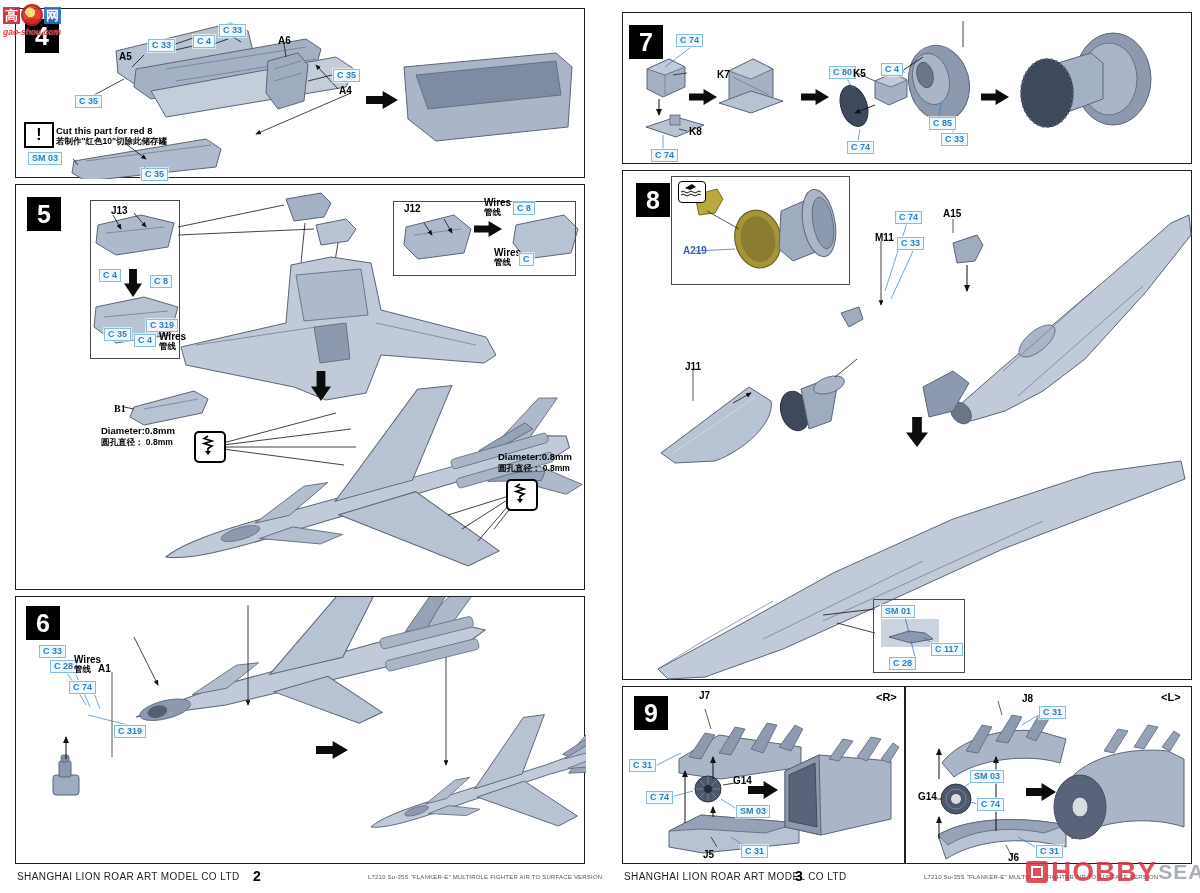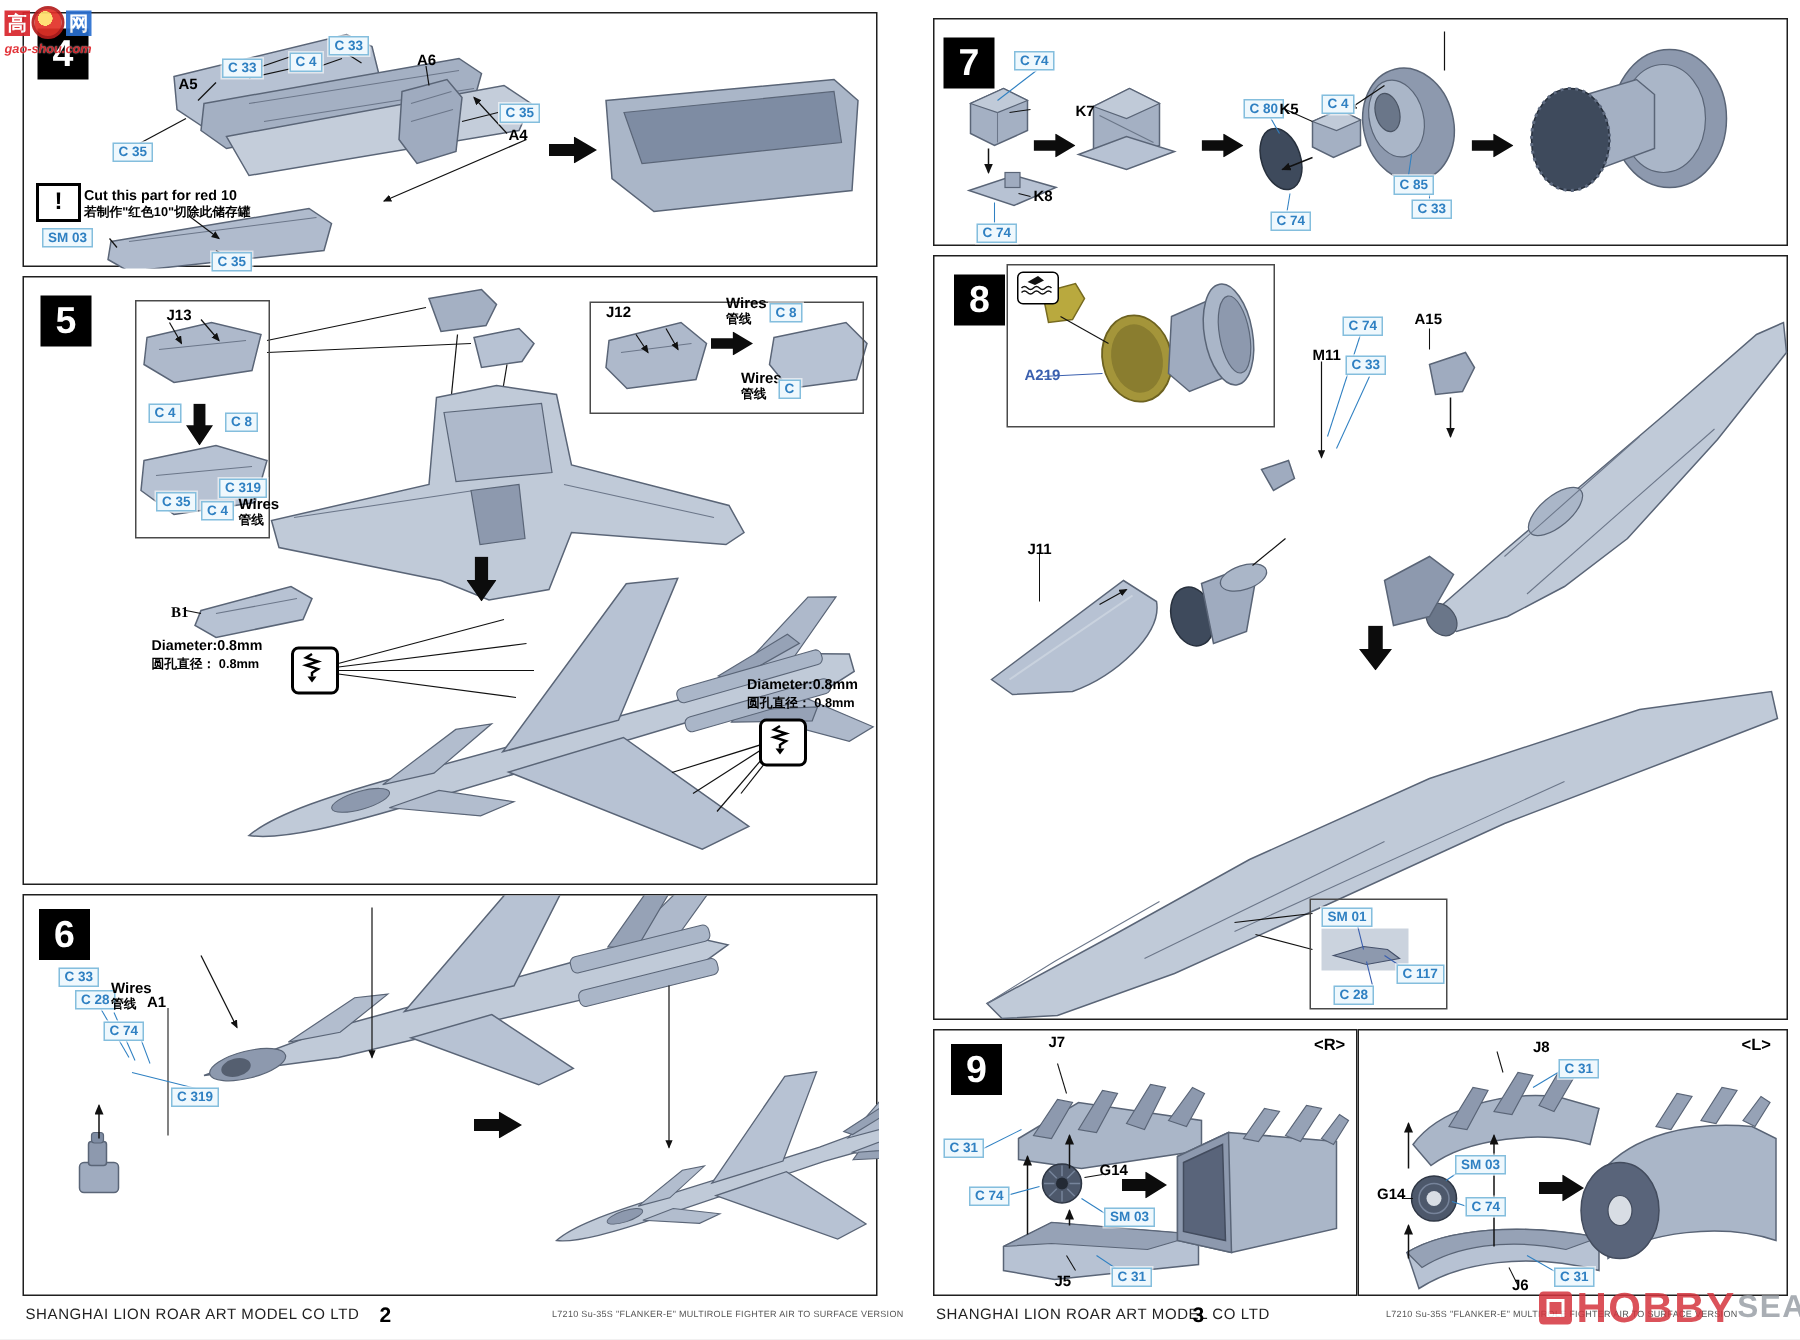--- a/index.html
+++ b/index.html
@@ -90,21 +90,21 @@
     </svg>
     <div class="bl" style="left:103px;top:42px;">A5</div>
     <div class="pl" style="left:132px;top:30px;">C 33</div>
     <div class="pl" style="left:177px;top:26px;">C 4</div>
     <div class="pl" style="left:203px;top:15px;">C 33</div>
     <div class="bl" style="left:262px;top:26px;">A6</div>
     <div class="pl" style="left:317px;top:60px;">C 35</div>
     <div class="bl" style="left:323px;top:76px;">A4</div>
     <div class="pl" style="left:59px;top:86px;">C 35</div>
     <div class="warnbox" style="left:8px;top:113px;width:26px;height:22px;font-size:16px;line-height:22px;">!</div>
-    <div class="note-en" style="left:40px;top:116px;">Cut this part for red 10</div>
+    <div class="note-en" style="left:40px;top:116px;">Cut this part for red 8</div>
     <div class="note-cn" style="left:40px;top:127px;">若制作"红色10"切除此储存罐</div>
     <div class="pl" style="left:12px;top:143px;">SM 03</div>
     <div class="pl" style="left:125px;top:159px;">C 35</div>
     <div class="ba r" style="left:350px;top:82px;width:32px;height:18px;"></div>
   </div>
 
   <div class="panel" style="left:15px;top:184px;width:570px;height:406px;">
     <div class="stepnum" style="left:11px;top:12px;">5</div>
     <svg class="draw" width="570" height="406" viewBox="0 0 570 406">
       <defs>

